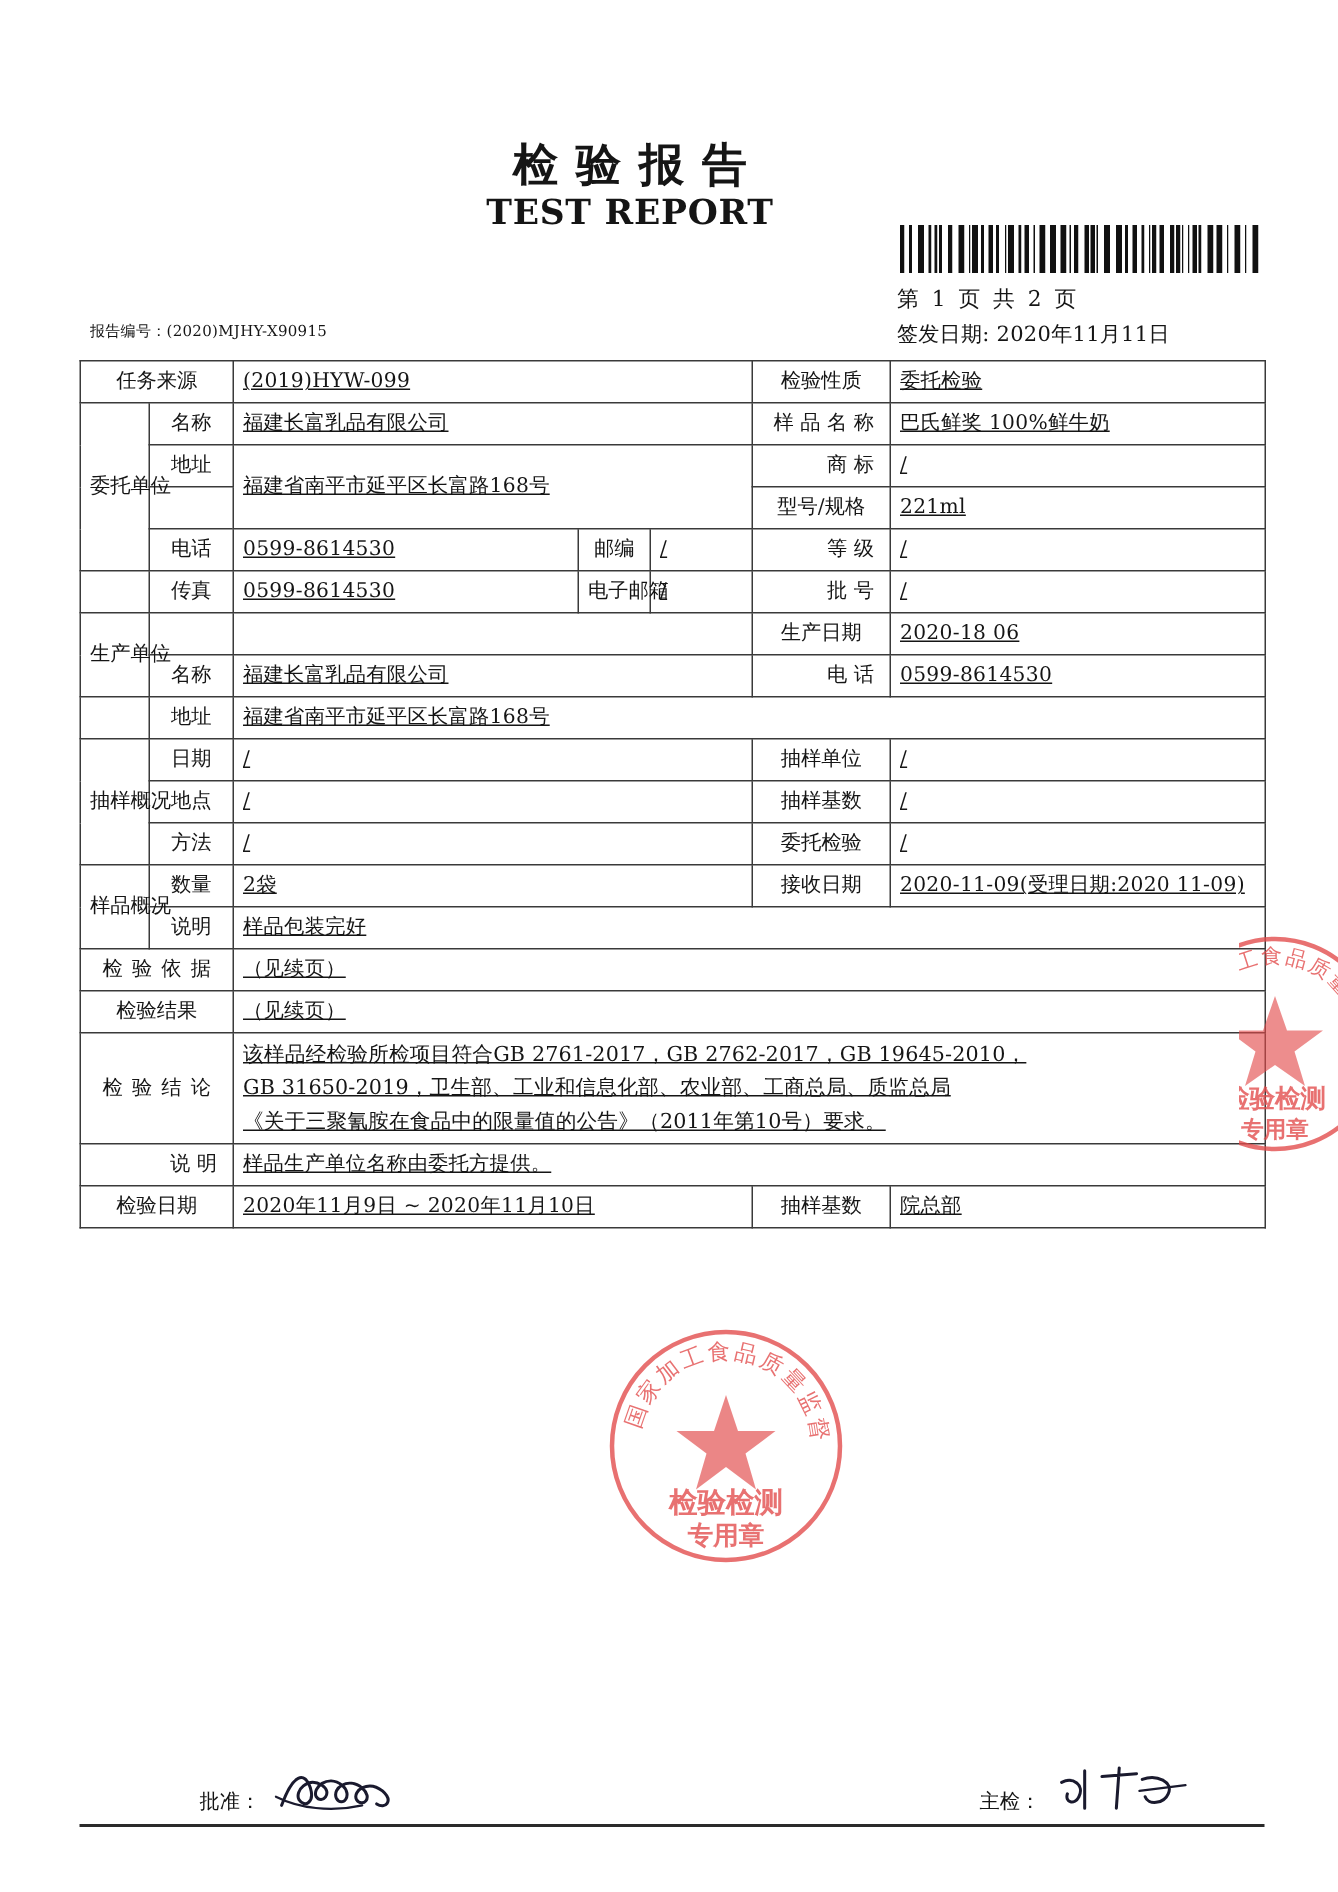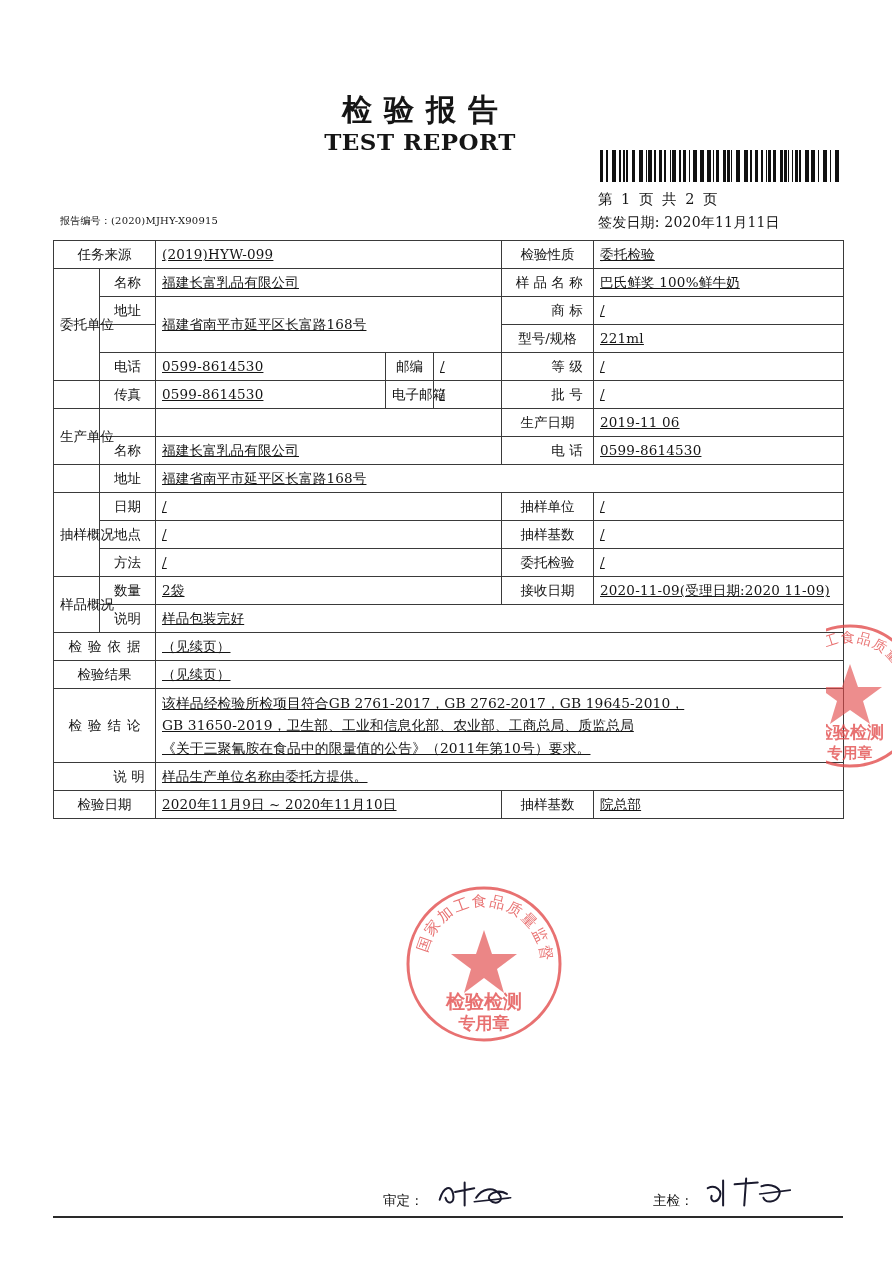--- a/index.html
+++ b/index.html
@@ -266,21 +266,21 @@
         <td class="val">/</td>
       </tr>
 
       <tr>
         <td class="vrt" rowspan="2">
           <span>生产单位</span>
         </td>
         <td class="lbl"></td>
         <td class="val" colspan="3"></td>
         <td class="lbl">生产日期</td>
-        <td class="val">2019-11 06</td>
+        <td class="val">2020-18 06</td>
       </tr>
       <tr>
         <td class="lbl tall">名称</td>
         <td class="val tall" colspan="3">福建长富乳品有限公司</td>
         <td class="lbl-sp tall">电话</td>
         <td class="val tall">0599-8614530</td>
       </tr>
 
       <tr>
         <td class="lbl"></td>
@@ -356,25 +356,25 @@
         <td class="lbl tall2" colspan="2">检验日期</td>
         <td class="val tall2" colspan="3">2020年11月9日  ~ 2020年11月10日</td>
         <td class="lbl tall2">抽样基数</td>
         <td class="val tall2">院总部</td>
       </tr>
 
     </tbody>
   </table>
 
   <div class="sigrow">
-    <div class="sig sig-2">
-      <span class="sl">审定：</span>
+    <div class="sig sig-1">
+      <span class="sl">批准：</span>
       <svg class="scribble" viewBox="0 0 100 34">
-        <path d="M8 24 C12 10,20 8,22 18 C24 28,16 30,14 22 M24 16 L44 12 M34 6 L34 30 M46 22 C52 12,64 10,70 18 C76 26,66 30,60 24 C56 19,68 12,78 18" fill="none" stroke="#1a1a2e" stroke-width="2.1" stroke-linecap="round"></path>
-        <path d="M44 26 L82 22" fill="none" stroke="#1a1a2e" stroke-width="1.6" stroke-linecap="round"></path>
+        <path d="M6 28 C14 6,22 4,26 16 C29 26,22 30,18 24 C15 18,24 8,34 14 C42 19,34 28,30 22 C27 16,38 6,48 14 C56 21,48 30,44 23 C41 16,52 8,62 16 C70 23,62 30,58 24 C55 18,66 10,76 18 C84 25,78 31,72 27" fill="none" stroke="#1a1a2e" stroke-width="2.1" stroke-linecap="round"></path>
+        <path d="M2 22 C18 30,40 33,62 28" fill="none" stroke="#1a1a2e" stroke-width="1.5" stroke-linecap="round"></path>
       </svg>
     </div>
     <div class="sig sig-3">
       <span class="sl">主检：</span>
       <svg class="scribble" viewBox="0 0 100 34">
         <path d="M6 12 C14 8,22 14,18 22 C15 28,8 26,10 20 M22 4 L22 30 M34 8 L58 6 M46 2 L44 30 M62 10 C72 6,84 12,80 20 C77 27,66 28,64 22" fill="none" stroke="#1a1a2e" stroke-width="2.1" stroke-linecap="round"></path>
         <path d="M60 18 L92 14" fill="none" stroke="#1a1a2e" stroke-width="1.6" stroke-linecap="round"></path>
       </svg>
     </div>
   </div>

